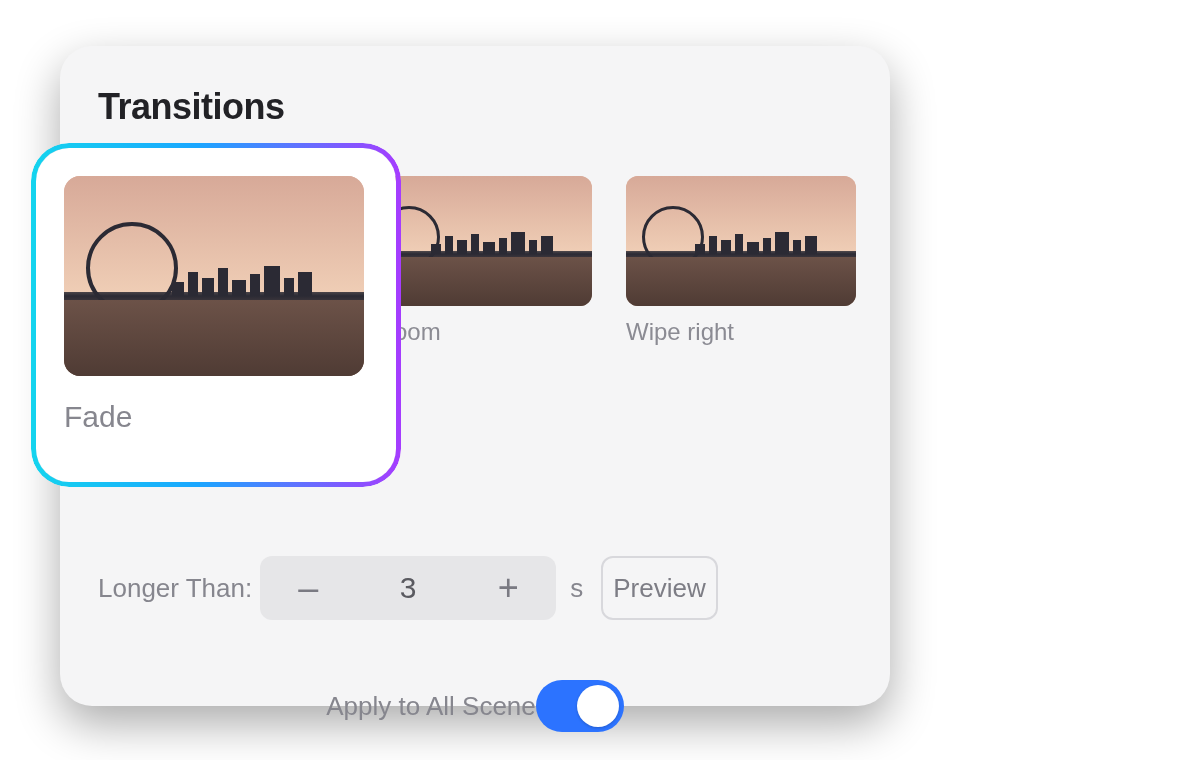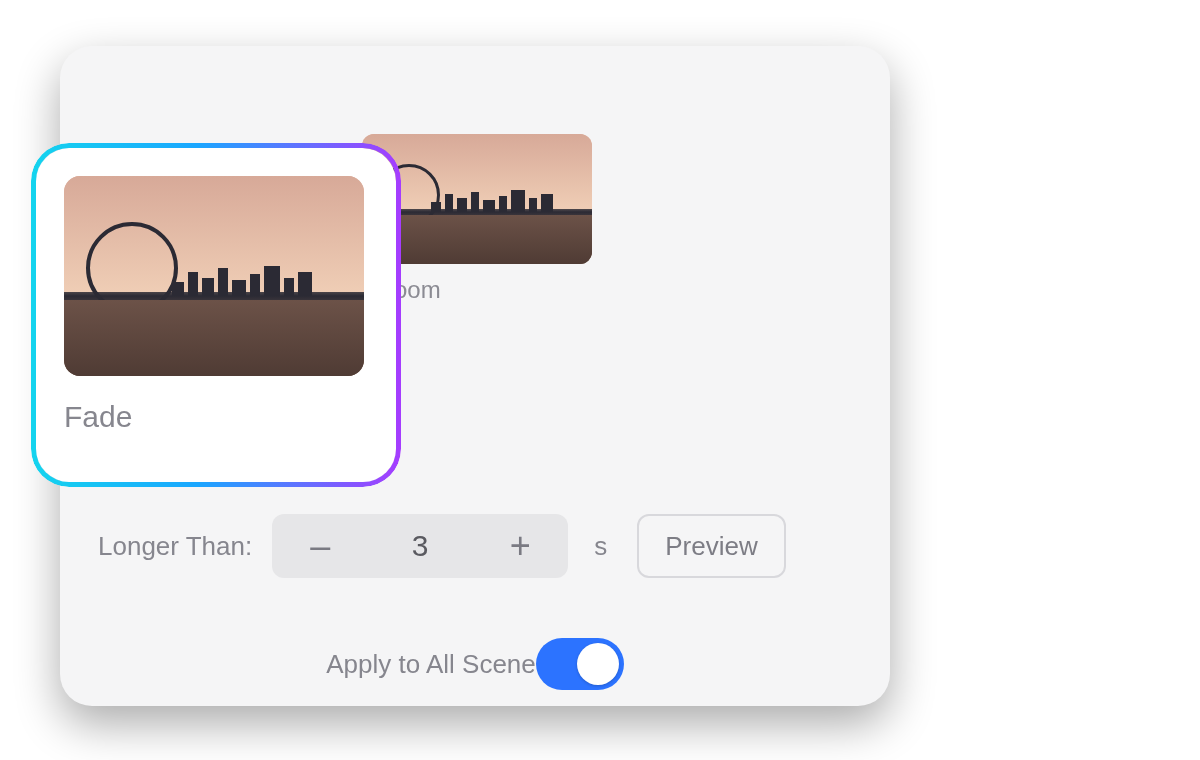--- a/index.html
+++ b/index.html
@@ -112,21 +112,21 @@
         linear-gradient(#2b2a34,#2b2a34) 92px 100%/16px 30px no-repeat,
         linear-gradient(#2b2a34,#2b2a34) 112px 100%/10px 18px no-repeat,
         linear-gradient(#2b2a34,#2b2a34) 126px 100%/14px 24px no-repeat;
     }
     .selected-card .thumb-label { font-size: 30px; margin-top: 24px; color:#86868e;}
 
     .duration-row {
       margin-top: 210px;
       display:flex;
       align-items:center;
-      gap: 20px;
+      gap: 8px;
     }
     .label-text { font-size: 26px; color:#86868e; }
     .stepper {
       display:flex; align-items:center;
       background:#e6e6e8;
       border-radius: 12px;
       height: 64px;
       padding: 0 8px;
     }
     .step-btn {
@@ -137,21 +137,21 @@
       font-weight:300;
     }
     .step-val {
       width: 120px; text-align:center;
       font-size: 30px; color:#5a5a60;
     }
     .unit { font-size:26px; color:#86868e; margin-left: 6px;}
     .preview-btn {
       margin-left: 10px;
       height: 64px;
-      padding: 0 26px;
+      padding: 0 10px;
       border: 2px solid #d8d8dc;
       border-radius: 12px;
       background: transparent;
       font-size: 26px;
       color:#7d7d85;
       display:flex; align-items:center;
       cursor:pointer;
     }
 
     .apply-row {
@@ -173,39 +173,49 @@
       box-shadow: 0 1px 3px rgba(0,0,0,0.2);
     }
 
     
     .thumb-item.hidden { visibility: hidden; }
   </style>
 </head>
 <body>
 
 <div class="panel">
+  <h1 class="panel-title">Transitions</h1>
 
   <div class="thumbs-row">
     <div class="thumb-item hidden">
       <div class="thumb">
         
       </div>
       <div class="thumb-label">Fade</div>
     </div>
 
     <div class="thumb-item">
       <div class="thumb">
         <div class="sky"></div>
           <div class="wheel"></div>
           <div class="buildings"></div>
           <div class="water"></div>
       </div>
       <div class="thumb-label">e zoom</div>
     </div>
 
+    <div class="thumb-item">
+      <div class="thumb">
+        <div class="sky"></div>
+          <div class="wheel"></div>
+          <div class="buildings"></div>
+          <div class="water"></div>
+      </div>
+      <div class="thumb-label">Wipe right</div>
+    </div>
   </div>
 
   <div class="duration-row">
     <span class="label-text">Longer Than:</span>
     <div class="stepper">
       <div class="step-btn">–</div>
       <div class="step-val">3</div>
       <div class="step-btn">+</div>
     </div>
     <span class="unit">s</span>

